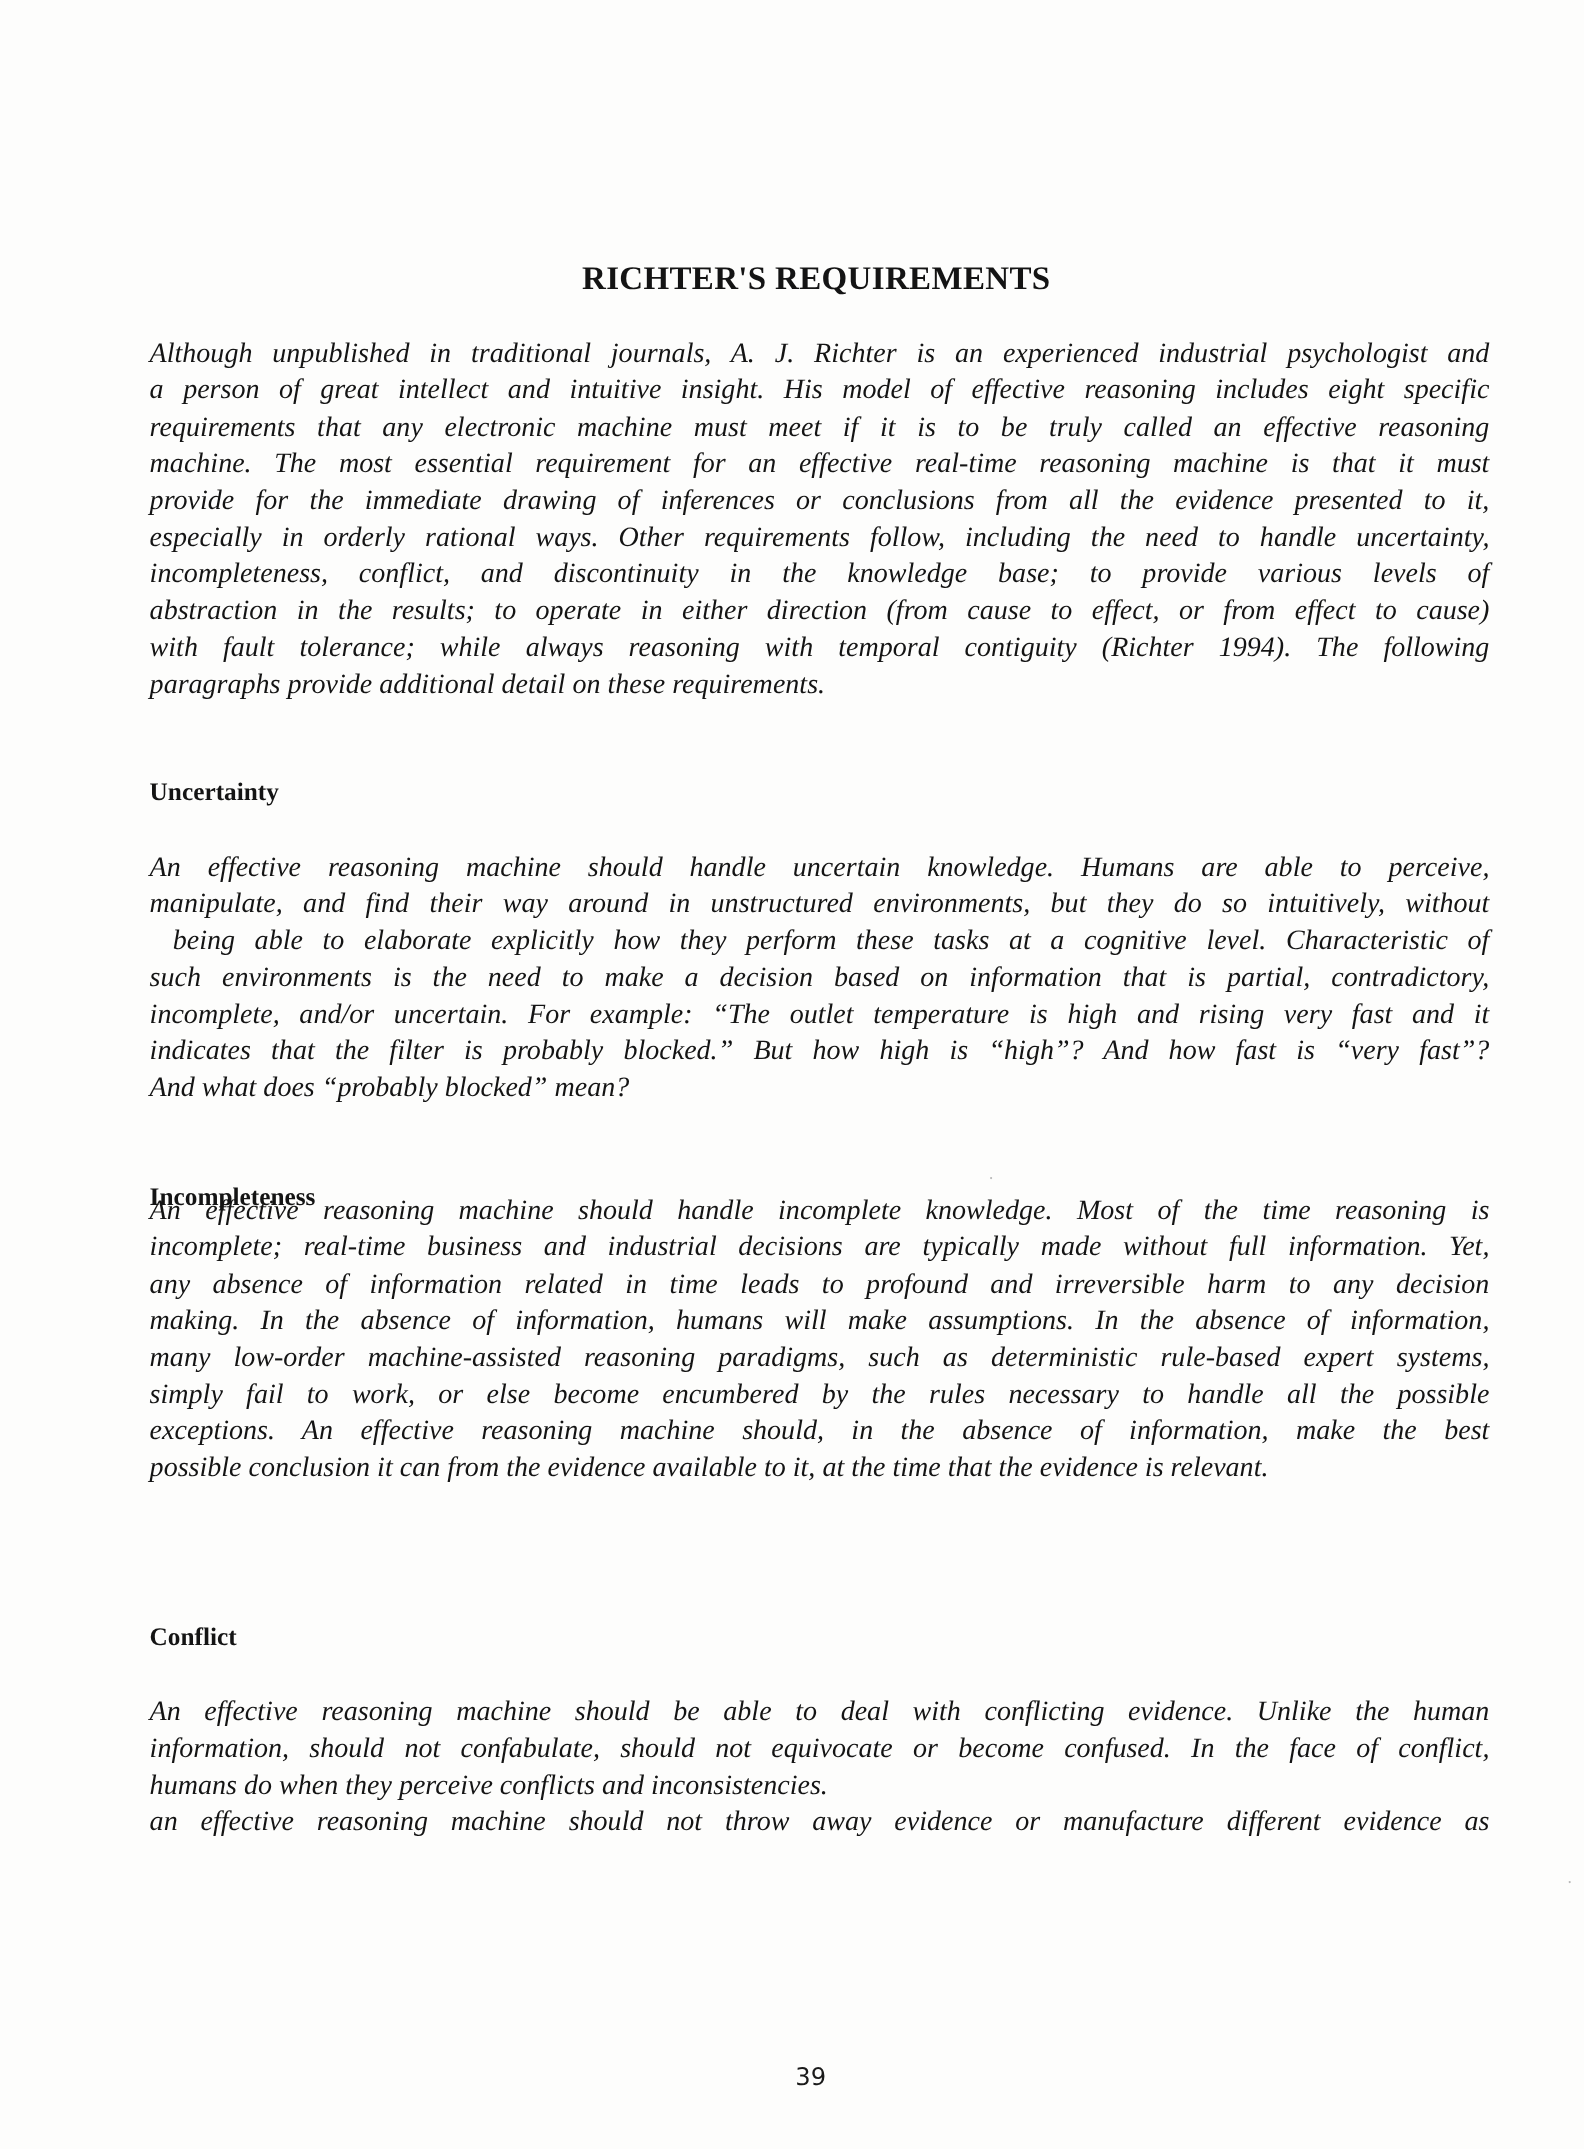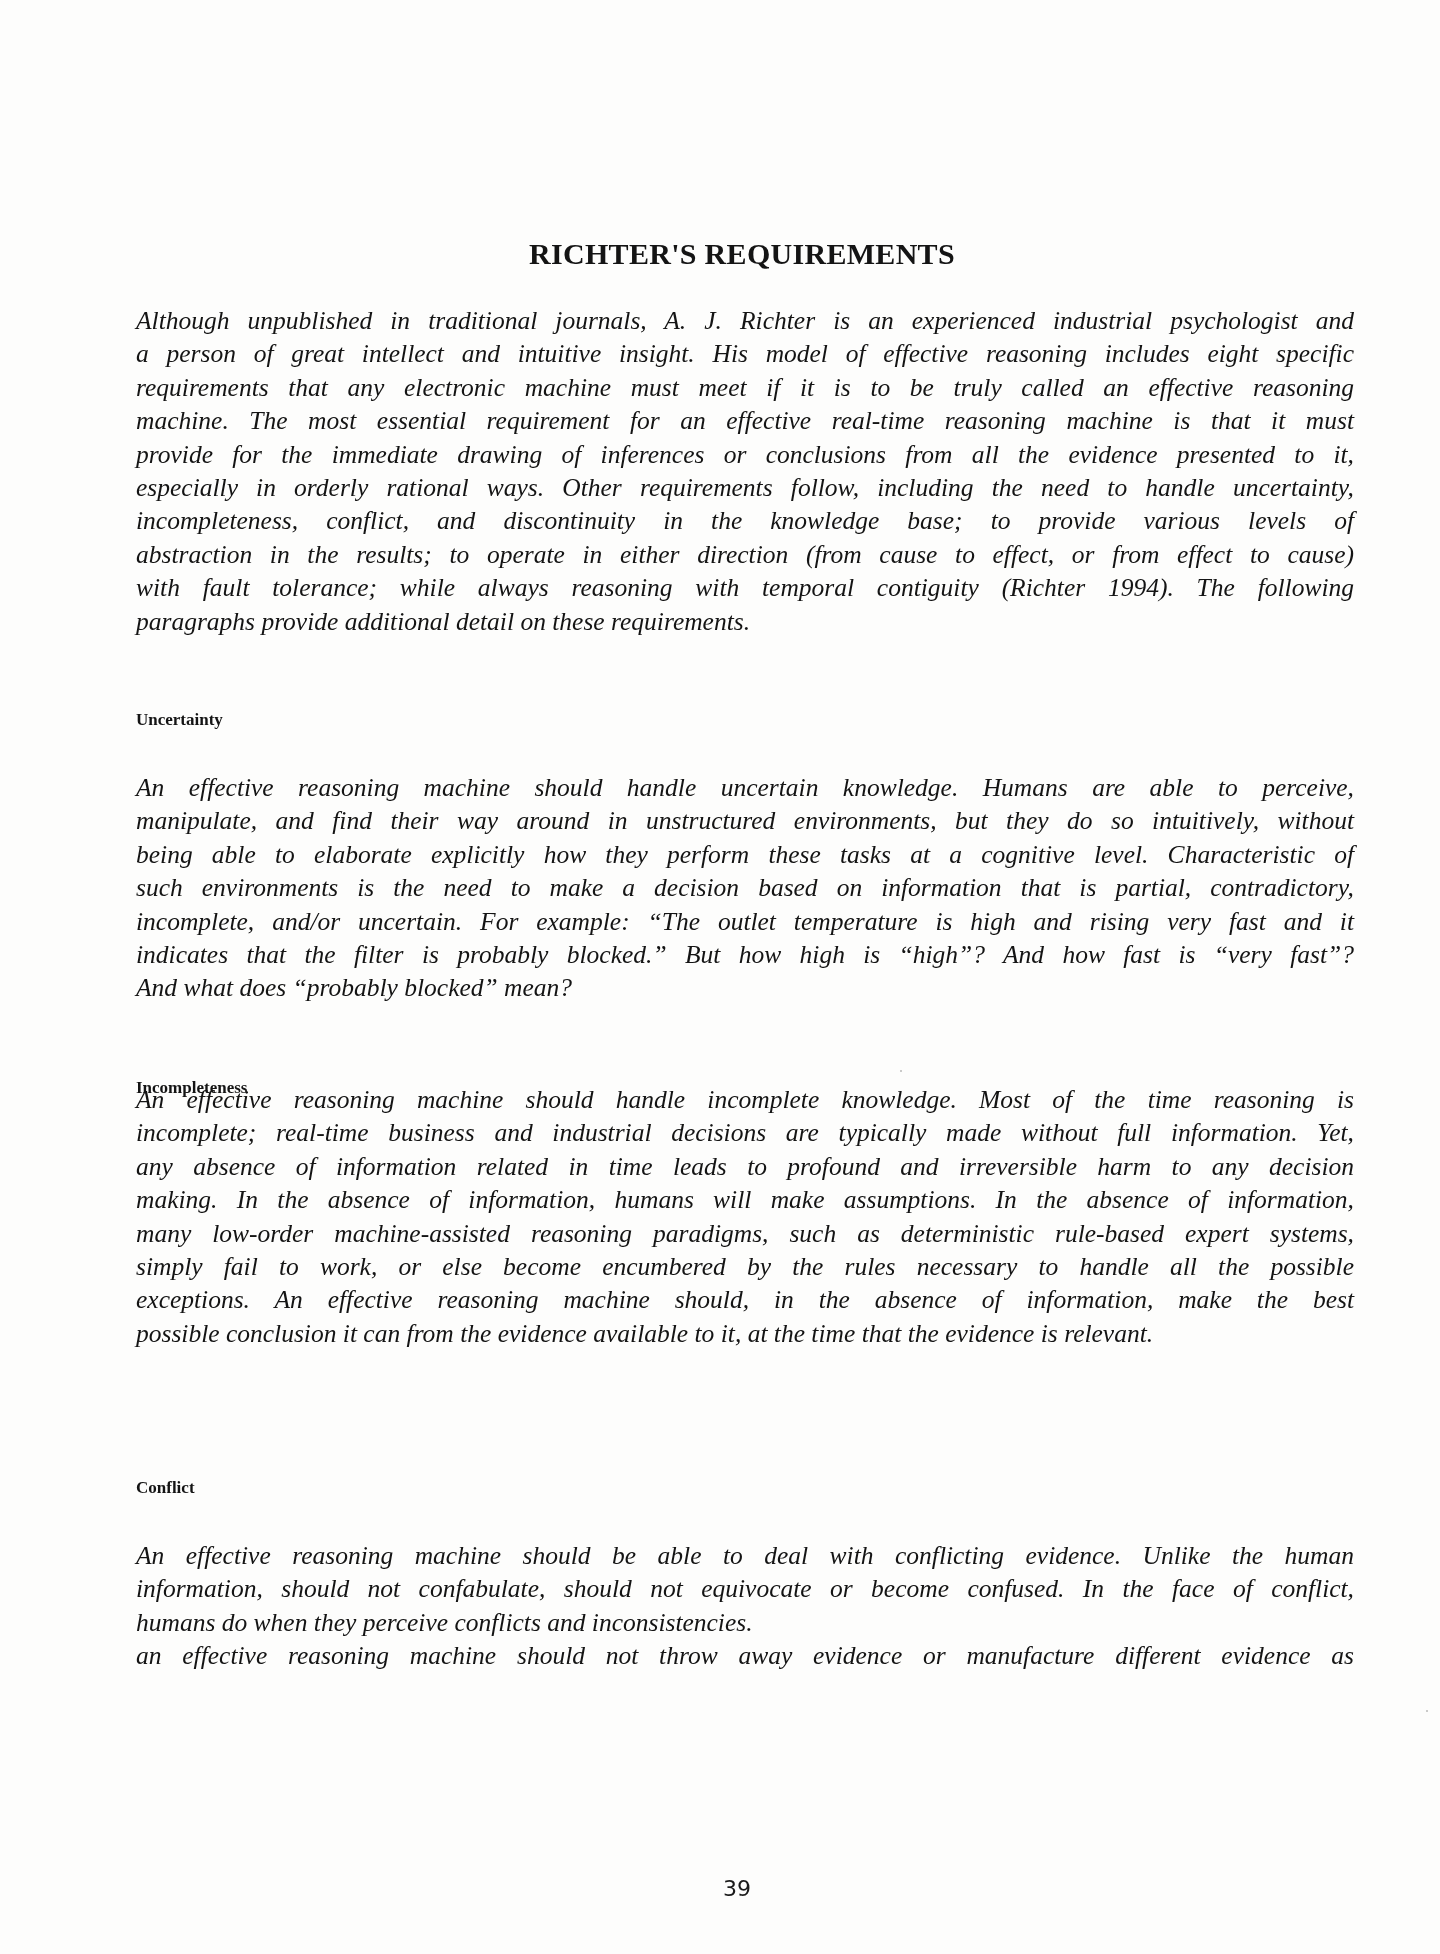--- a/index.html
+++ b/index.html
@@ -49,21 +49,21 @@
     text-align-last: justify;
     white-space: nowrap;
     overflow: visible;
     font-style: italic;
   }
   .para .line.last {
     text-align-last: left;
   }
   .heading {
     font-weight: bold;
-    font-size: 17px;
+    font-size: 23px;
     line-height: 32px;
   }
   .page-number {
     position: absolute;
     left: 0;
     width: 1474px;
     top: 1874px;
     text-align: center;
     font-family: "DejaVu Sans", "Liberation Sans", sans-serif;
     font-size: 22px;
@@ -94,21 +94,21 @@
     <span class="line" style="white-space: normal;">incompleteness, conflict, and discontinuity in the knowledge base; to provide various levels of</span>
     <span class="line" style="white-space: normal;">abstraction in the results; to operate in either direction (from cause to effect, or from effect to cause)</span>
     <span class="line" style="white-space: normal;">with fault tolerance; while always reasoning with temporal contiguity (Richter 1994).  The following</span>
     <span class="line last" style="white-space: normal;">paragraphs provide additional detail on these requirements.</span>
   </div>
 
   <h2 class="block heading" style="top:704px;">Uncertainty</h2>
   <div class="block para" style="top:771px;">
     <span class="line" style="white-space: normal;">An effective reasoning machine should handle uncertain knowledge.  Humans are able to perceive,</span>
     <span class="line" style="white-space: normal;">manipulate, and find their way around in unstructured environments, but they do so intuitively, without</span>
-    <span class="line" style="white-space: normal;">being able to elaborate explicitly how they perform these tasks at a cognitive level.  Characteristic of</span>
+    <span class="line" style="white-space: normal; margin-left: 21px;">being able to elaborate explicitly how they perform these tasks at a cognitive level.  Characteristic of</span>
     <span class="line" style="white-space: normal;">such environments is the need to make a decision based on information that is partial, contradictory,</span>
     <span class="line" style="white-space: normal;">incomplete, and/or uncertain.  For example:  “The outlet temperature is high and rising very fast and it</span>
     <span class="line" style="white-space: normal;">indicates that the filter is probably blocked.”  But how high is “high”?  And how fast is “very fast”?</span>
     <span class="line last" style="white-space: normal;">And what does “probably blocked” mean?</span>
   </div>
 
   <h2 class="block heading" style="top:1072px;">Incompleteness</h2>
   <div class="block para" style="top:1083px;">
     <span class="line" style="white-space: normal;">An effective reasoning machine should handle incomplete knowledge.  Most of the time reasoning is</span>
     <span class="line" style="white-space: normal;">incomplete; real-time business and industrial decisions are typically made without full information.  Yet,</span>

